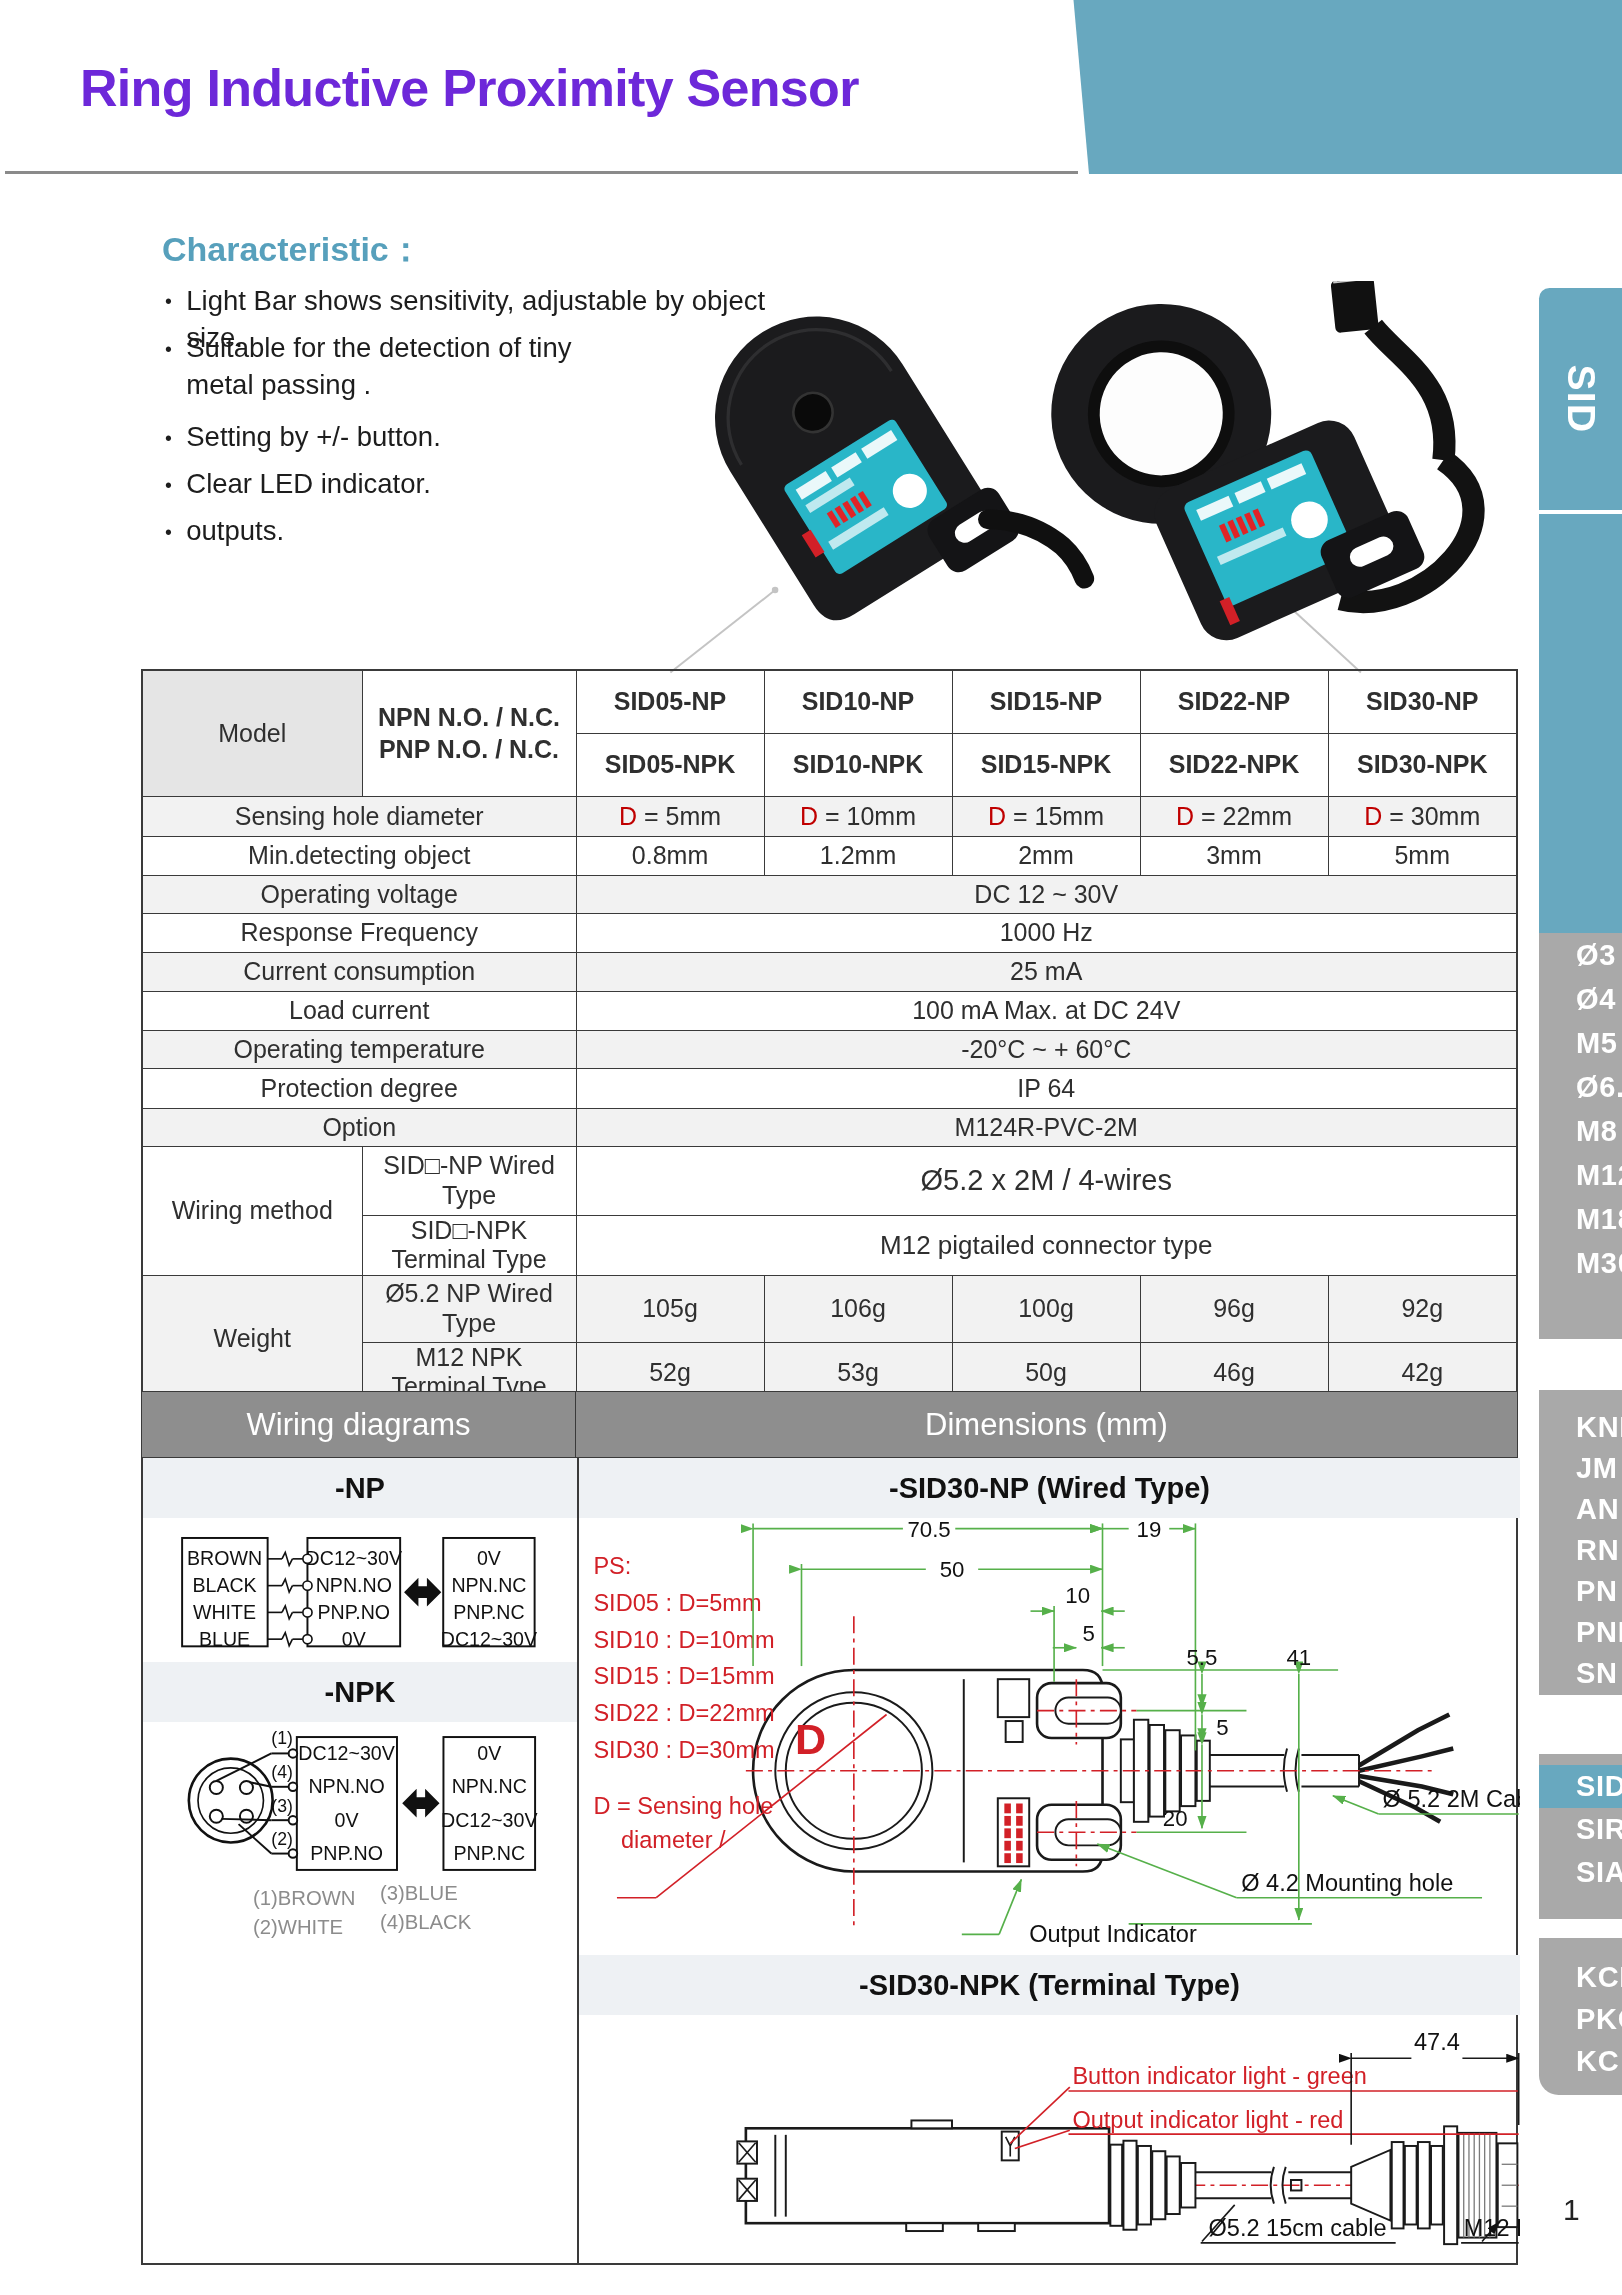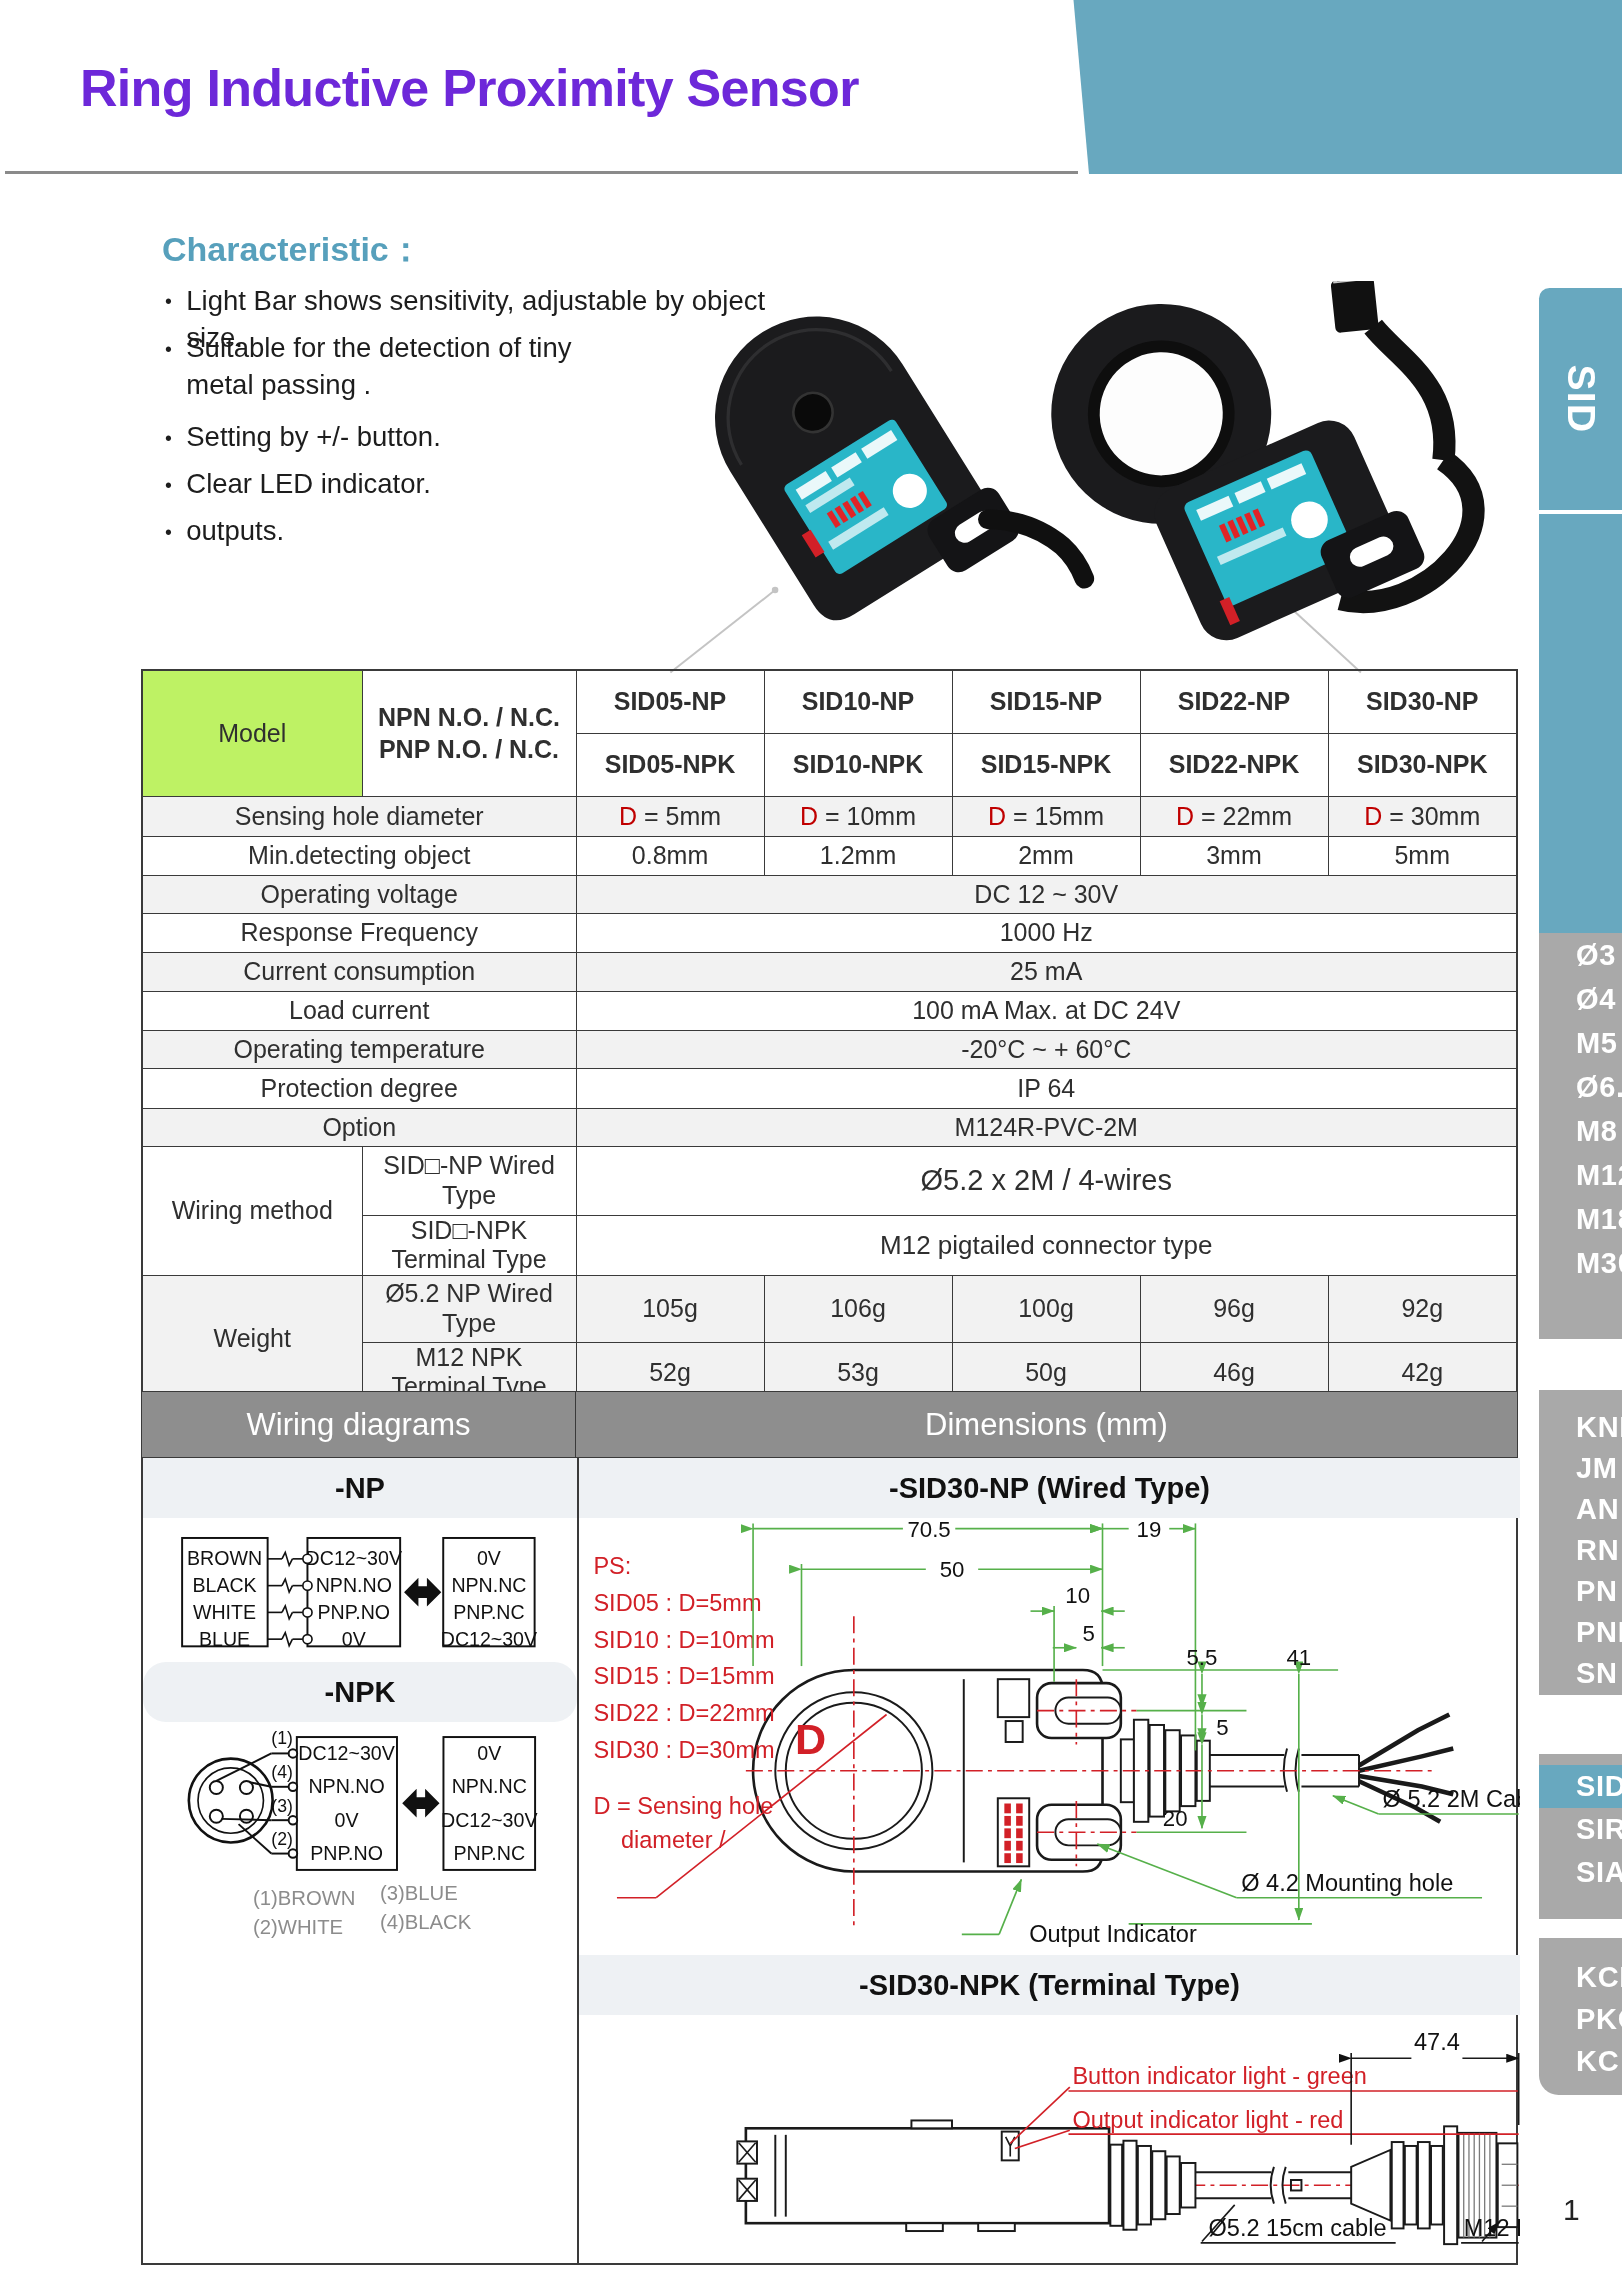--- a/index.html
+++ b/index.html
@@ -33,36 +33,36 @@
   .sb-g4{top:1938px;height:157px;border-radius:0 0 0 19.6px;padding-top:18.3px;box-sizing:border-box;}
   .sb-g4 .sb-item{height:42px;line-height:42px;}
   
   table.spec{position:absolute;left:141px;top:669px;width:1377px;border-collapse:collapse;
              table-layout:fixed;border:2px solid #3a3a3a;}
   table.spec td{border:1.3px solid #3a3a3a;text-align:center;font-size:25px;vertical-align:middle;
                 padding:0 3.9px;overflow:hidden;}
   td.lbl{text-align:left;padding-left:13px;font-size:26px;margin-left:8px;}
   td.sub{text-align:left;padding-left:9.2px;font-size:24px;line-height:1.18;}
   td.mname{font-weight:bold;font-size:27.5px;}
-  td.model-cell{background:#bef264;text-align:left;padding-left:14.4px;font-size:30px;}
+  td.model-cell{background:#e5e5e5;text-align:left;padding-left:14.4px;font-size:30px;}
   td.out-cell{font-weight:bold;font-size:27px;line-height:1.3;}
   tr.g td{background:#f2f2f2;}
   .red{color:#c00000;}
   
   .sect{position:absolute;top:1391px;height:67px;background:#8e8e8e;color:#fff;font-weight:normal;
         font-size:31px;display:flex;align-items:center;justify-content:center;border:1.3px solid #3a3a3a;box-sizing:border-box;}
   .sect.left{left:141px;width:435px;}
   .sect.right{left:575px;width:943px;}
   .lower{position:absolute;left:141px;top:1458px;width:1377px;height:807px;
          border:2px solid #3a3a3a;border-top:none;box-sizing:border-box;}
   .lower .divider{position:absolute;left:434px;top:0;width:2px;height:100%;background:#3a3a3a;}
   .band{position:absolute;background:#eef1f4;display:flex;align-items:center;justify-content:center;
         font-size:29px;font-weight:bold;color:#111;}
   .band.np{left:0;top:0;width:434px;height:60px;}
-  .band.npk{left:0;top:204px;width:434px;height:60px;border-radius:23px;}
+  .band.npk{left:0;top:204px;width:434px;height:60px;}
   .band.dnp{left:436px;top:0;width:941px;height:60px;}
   .band.dnpk{left:436px;top:489px;width:941px;height:60px;margin-top:8px;}
   svg text{font-family:"Liberation Sans", sans-serif;}
   .pageno{position:absolute;left:1563px;top:2193px;font-size:30px;color:#222;}
 </style>
 </head>
 <body>
 
 <div class="accent"></div>
 <div class="title">Ring Inductive Proximity Sensor</div>

